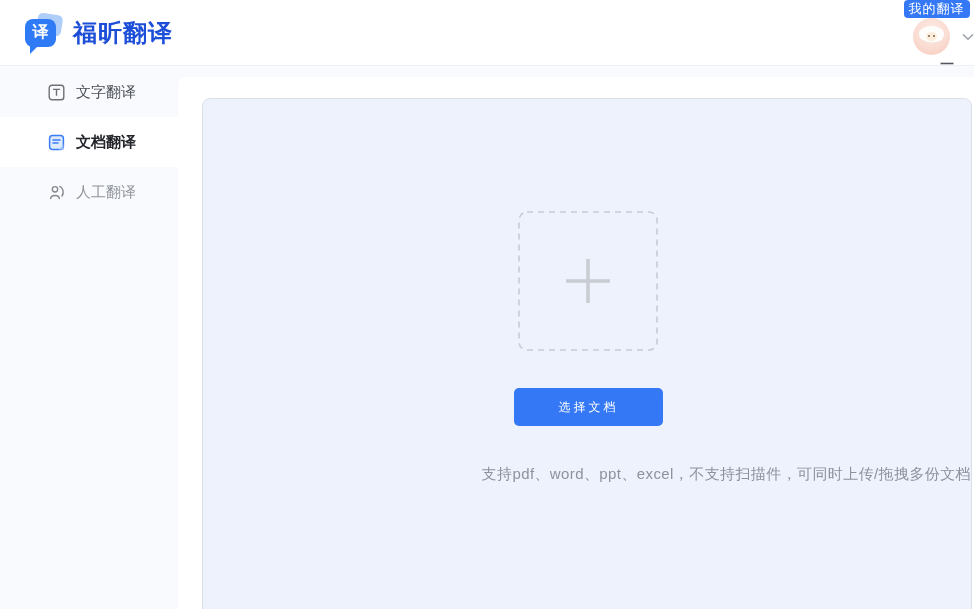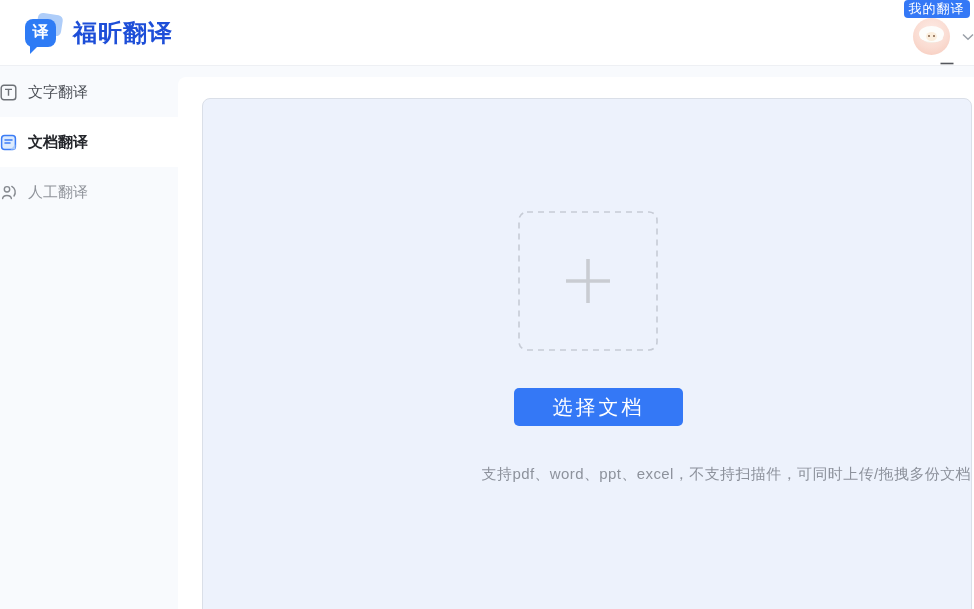--- a/index.html
+++ b/index.html
@@ -65,43 +65,43 @@
   .win-btn {
     width:22px; height:22px; display:flex; align-items:center; justify-content:center;
     cursor:pointer;
   }
   .win-min { margin-left:20px; }
   .win-close { position:absolute; left:960px; top:21px; }
 
   
   .sidebar { position:absolute; left:0; top:67px; width:178px; bottom:0; z-index:2; }
   .side-item {
-    height:50px; display:flex; align-items:center; gap:11px;
+    height:50px; display:flex; align-items:center; padding-left:48px; gap:11px;
     cursor:pointer; font-size:15px; color:#4b4f56;
   }
   .side-item .icon { display:flex; width:17px; height:17px; }
   .side-item.active { background:#ffffff; color:#24262b; font-weight:700; }
   .side-item.muted { color:#8f939a; }
 
   
   .main-card {
     position:absolute; left:178px; top:77px; right:0; bottom:0;
     background:#ffffff; border-top-left-radius:8px; z-index:1;
   }
   .panel {
     position:absolute; left:24px; top:21px; width:770px; height:560px;
     background:#edf2fc; border:1px solid #dadfe8; border-radius:8px;
   }
   .dropzone {
     position:absolute; left:315px; top:112px; width:140px; height:140px; cursor:pointer;
   }
   .btn-select {
-    position:absolute; left:311px; top:289px; width:169px; height:38px;
+    position:absolute; left:311px; top:289px; width:149px; height:38px;
     border:none; border-radius:5px; background:#3478f6; color:#ffffff;
-    font-size:20px; letter-spacing:3px; cursor:pointer; font-family:inherit;
+    font-size:12px; letter-spacing:3px; cursor:pointer; font-family:inherit;
   }
   .hint {
     position:absolute; left:0; top:366px; width:100%;
     text-align:right; font-size:15px; color:#8d929c; letter-spacing:0.4px;
   }
 </style>
 </head>
 <body>
 
 <div class="header">

